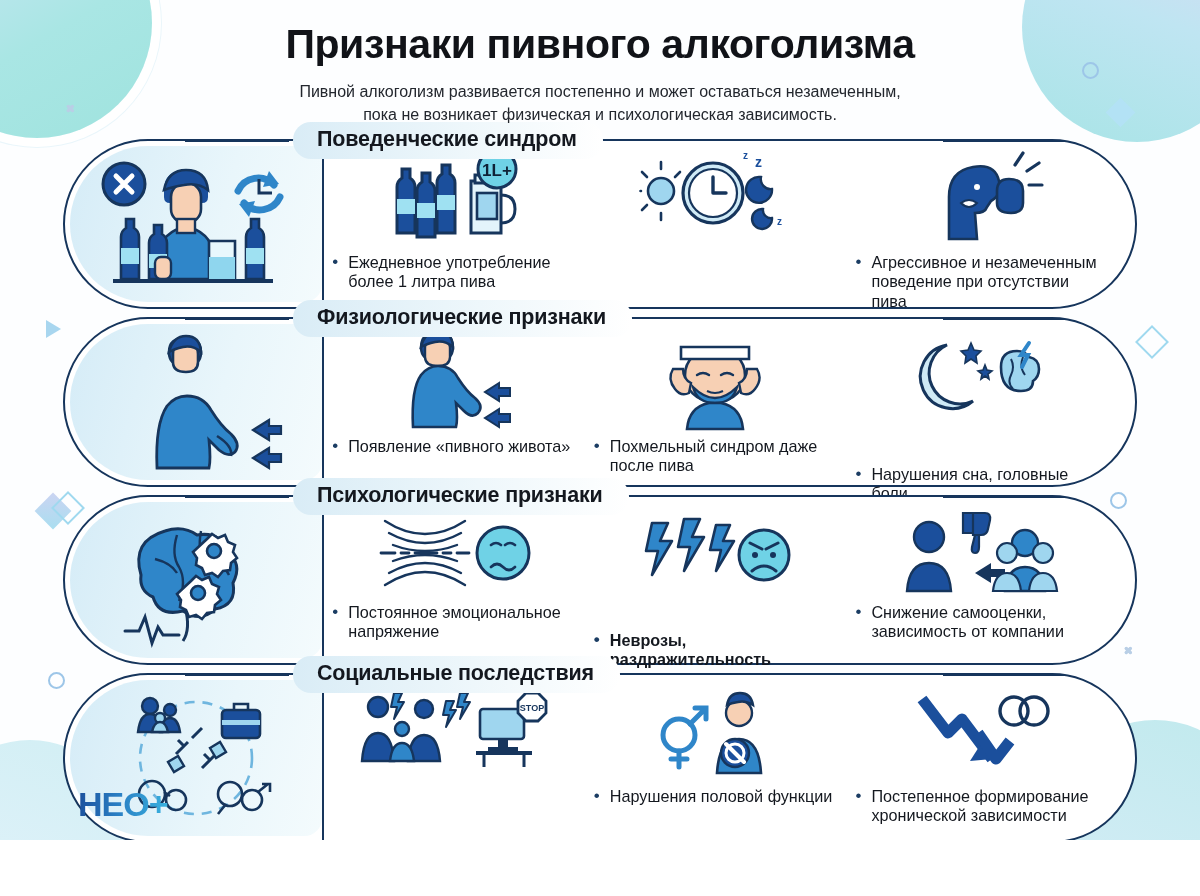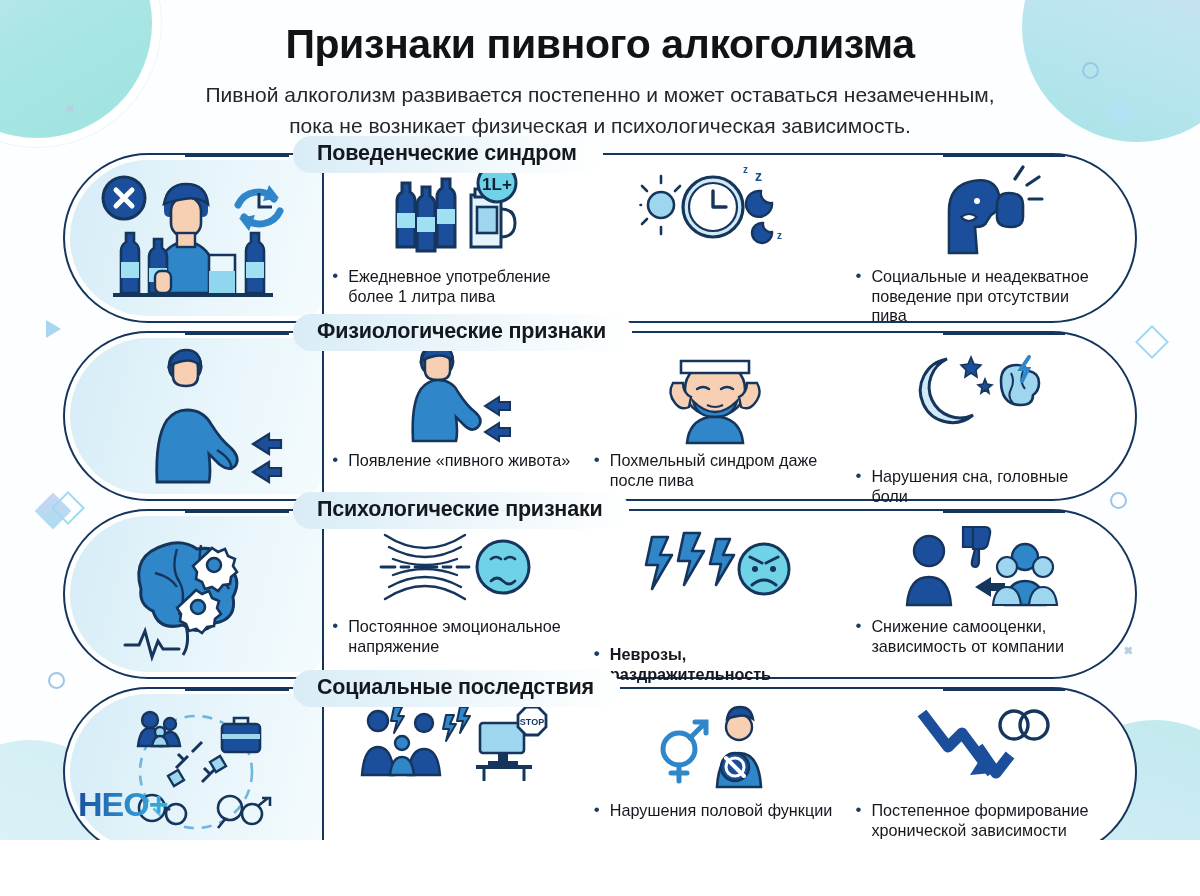--- a/index.html
+++ b/index.html
@@ -78,21 +78,21 @@
   .sparkle span:nth-child(3){ transform: rotate(225deg) translate(0,0); }
   .sparkle span:nth-child(4){ transform: rotate(315deg) translate(0,0); }
 
   
   .header { position: relative; padding-top: 22px; text-align: center; z-index: 5; }
   .title {
     font-size: 41px; font-weight: 700; color: #111318;
     letter-spacing: -0.4px; line-height: 1.08;
   }
   .subtitle {
-    margin-top: 14px; font-size: 21px; color: #23272e;
+    margin-top: 14px; font-size: 16px; color: #23272e;
     line-height: 1.45; font-weight: 400;
   }
 
   
   .sections { position: relative; z-index: 4; margin-top: 12px; }
   .section {
     position: relative;
     margin: 0 auto 8px auto;
     width: 1074px; height: 170px;
     border: 2.2px solid #16355c;
@@ -149,21 +149,21 @@
     align-self: stretch;
   }
   .item .txt::before {
     content: "\2022"; position: absolute; left: 2px; top: -1px;
     color: #1b3d63; font-size: 17px;
   }
 
   
   .shift-down-18 .txt { margin-top: 8px; }
   .shift-down-30 .txt { margin-top: 36px; font-weight: bold; }
-  .shift-down-42 .txt { margin-top: 36px; }
+  .shift-down-42 .txt { margin-top: 48px; }
   .art-tall { height: 104px !important; }
 
   
   .logo {
     position: absolute; left: 78px; bottom: 16px; z-index: 8;
     font-size: 34px; font-weight: 800; letter-spacing: -1px;
     background: linear-gradient(95deg,#1b4f9c 0%,#2a7fc4 45%,#39b3e0 100%);
     -webkit-background-clip: text; background-clip: text; color: transparent;
   }
 
@@ -310,21 +310,21 @@
               <path d="M48 56 q8 -6 16 0 q-8 8 -16 0 z" fill="#ffffff" stroke="#16355c" stroke-width="2"></path>
               <circle cx="64" cy="40" r="3" fill="#ffffff"></circle>
 
               <path d="M84 44 q0 -12 12 -12 q14 0 14 12 v12 q0 10 -12 10 q-14 0 -14 -10 z" fill="#1b4f9c" stroke="#16355c" stroke-width="2.6"></path>
 
               <g stroke="#16355c" stroke-width="3.2" stroke-linecap="round">
                 <path d="M102 18 l8 -12 M114 24 l12 -8 M116 38 l13 0"></path>
               </g>
             </svg>
           </div>
-          <div class="txt">Социальные и неадекватное поведение при отсутствии пива</div>
+          <div class="txt">Агрессивное и незамеченным поведение при отсутствии пива</div>
         </div>
       </div>
     </div>
 
     <div class="section">
       <div class="label-dash-l"></div>
       <div class="label-dash-r"></div>
       <div class="section-label">Физиологические признаки</div>
 
       <div class="hero">

